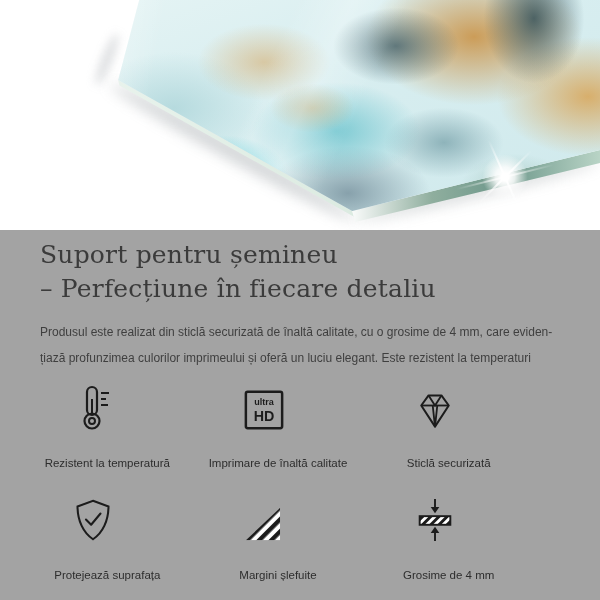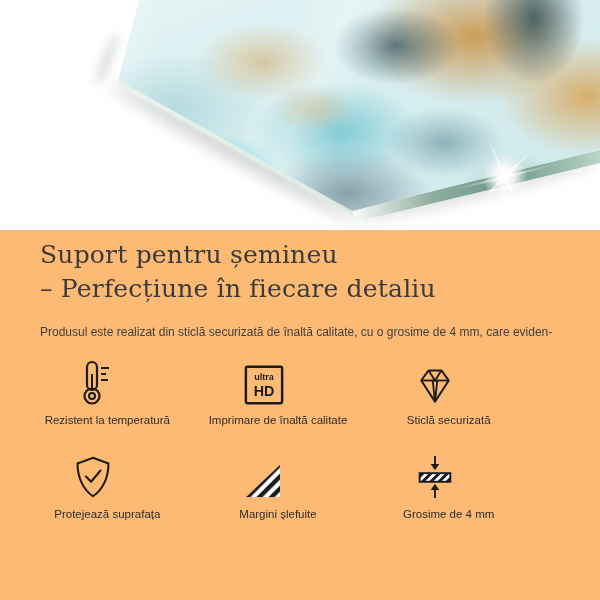--- a/index.html
+++ b/index.html
@@ -1,21 +1,21 @@
 <!DOCTYPE html>
 <html><head>
 <meta charset="utf-8">
 <style>
   html,body{margin:0;padding:0;}
   body{
     width:600px;height:600px;background:#ffffff;overflow:hidden;
     font-family:"Liberation Sans","DejaVu Sans",sans-serif;
     -webkit-font-smoothing:antialiased;
   }
-  .page{position:relative;width:600px;height:600px;background:#fdba74;}
+  .page{position:relative;width:600px;height:600px;background:#a3a3a3;}
 
   
   .hero{position:relative;width:600px;height:230px;background:#fff;overflow:hidden;}
   .shadow{position:absolute;border-radius:50%;}
   .shadow.s1{left:93px;top:144px;width:280px;height:16px;transform:rotate(29deg);
              background:rgba(110,118,124,.32);filter:blur(7px);}
   .shadow.s2{left:353px;top:184px;width:250px;height:13px;transform:rotate(-13.5deg);
              background:rgba(115,125,130,.28);filter:blur(7px);}
   .shadow.s3{left:102px;top:32px;width:10px;height:55px;transform:rotate(22deg);
              background:rgba(130,138,142,.28);filter:blur(5px);}
@@ -65,21 +65,21 @@
      font-size:25px;line-height:34px;font-weight:400;color:#3b3b3b;letter-spacing:.2px;}
   h1 span{display:block;}
   .desc{margin:14px 12px 0 40px;color:#3f3f3f;font-size:12px;line-height:25.5px;}
   .desc span{display:block;white-space:nowrap;}
 
   
   .features{margin:12px 0 0 8px;width:512px;display:grid;
             grid-template-columns:repeat(3,1fr);row-gap:26px;}
   .feature{display:flex;flex-direction:column;align-items:center;}
   .icon-box{height:48px;display:flex;align-items:flex-end;justify-content:center;}
-  .flabel{margin-top:8px;font-size:11.5px;color:#2d2d2d;text-align:left;padding-left:28px;}
+  .flabel{margin-top:26px;font-size:11.5px;color:#2d2d2d;text-align:left;padding-left:28px;}
   svg{display:block;}
   .stroke{fill:none;stroke:#1c1c1c;stroke-width:2.2;}
   .thin{fill:none;stroke:#1c1c1c;stroke-width:2;}
   .solid{fill:#1c1c1c;stroke:none;}
   .badge-top{font-size:9.5px;font-weight:700;fill:#1c1c1c;
              font-family:"Liberation Sans",sans-serif;}
   .badge-bottom{font-size:15px;font-weight:700;fill:#1c1c1c;
              font-family:"Liberation Sans",sans-serif;}
 </style>
 </head>
@@ -102,20 +102,21 @@
     </div>
   </div>
 
   <h1>
     <span>Suport pentru șemineu</span>
     <span>– Perfecțiune în fiecare detaliu</span>
   </h1>
 
   <p class="desc">
     <span>Produsul este realizat din sticlă securizată de înaltă calitate, cu o grosime de 4 mm, care eviden-</span>
+    <span>țiază profunzimea culorilor imprimeului și oferă un luciu elegant. Este rezistent la temperaturi</span>
   </p>
 
   <div class="features">
 
     <div class="feature">
       <div class="icon-box">
         <svg width="40" height="46" viewBox="0 0 40 46">
           <rect class="stroke" x="14" y="2" width="10" height="28" rx="5"></rect>
           <line class="thin" x1="19" y1="14" x2="19" y2="30"></line>
           <circle class="stroke" cx="19" cy="36" r="7.5"></circle>

